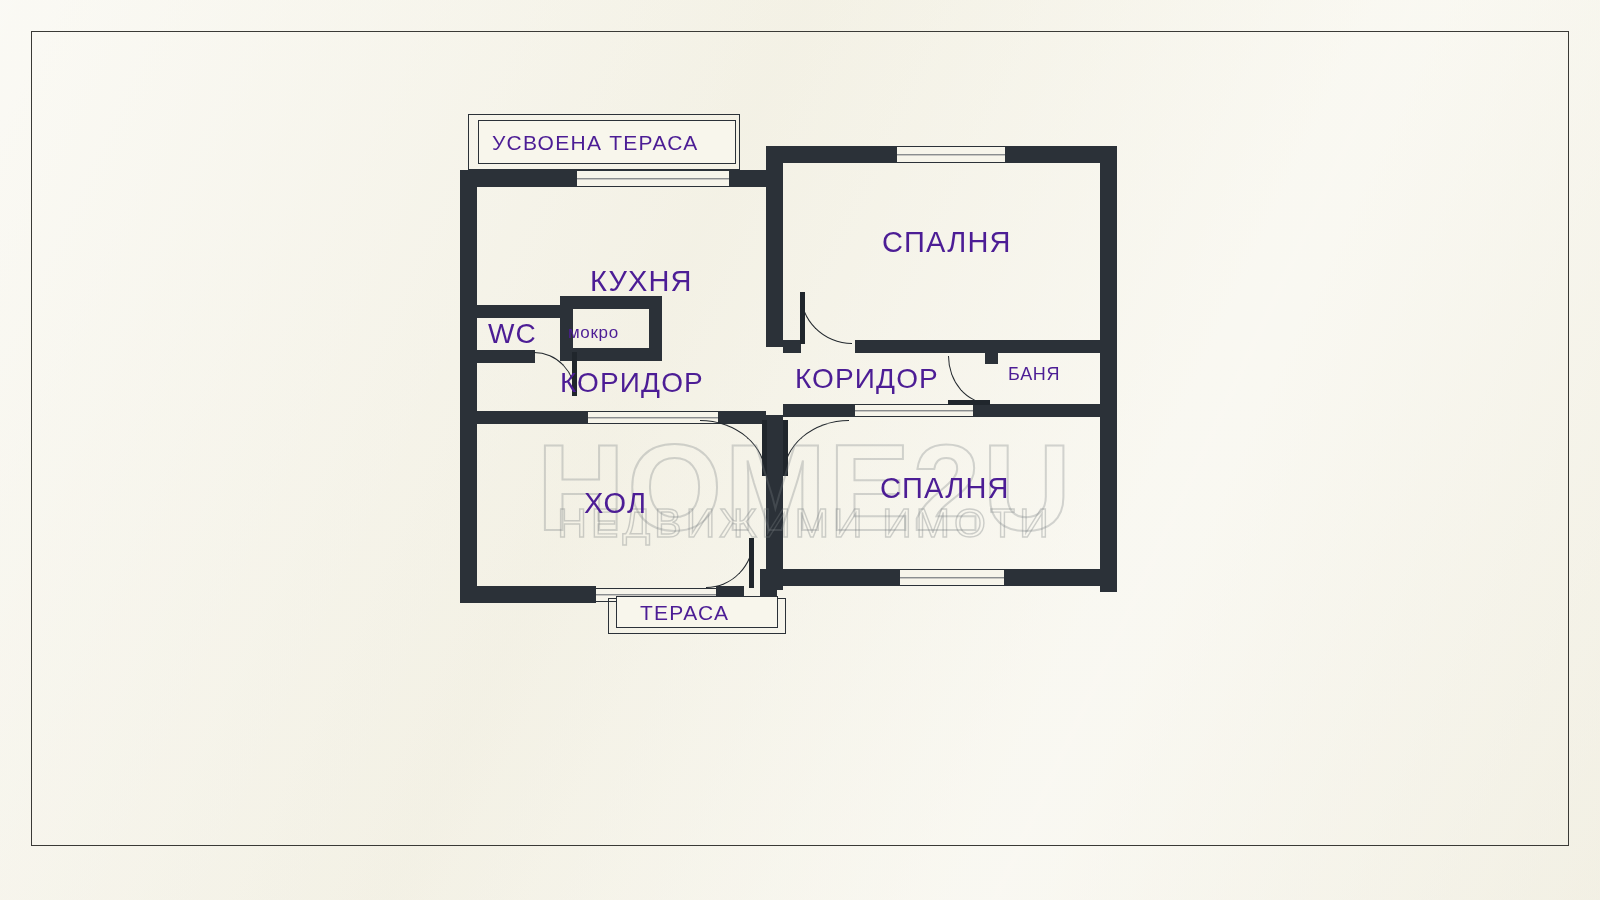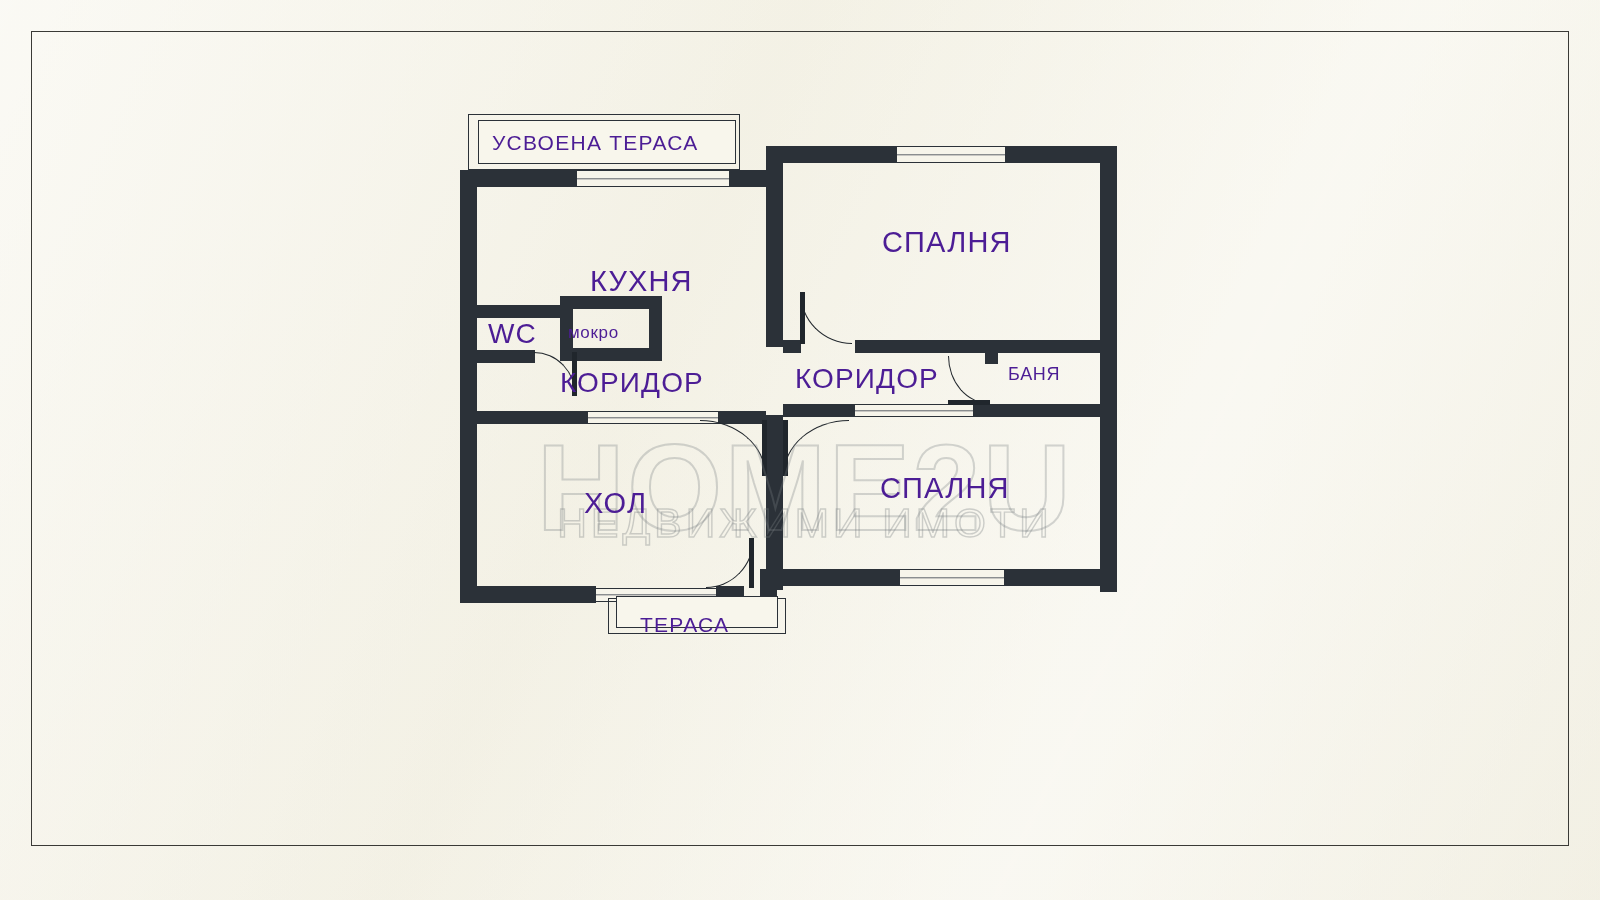--- a/index.html
+++ b/index.html
@@ -240,16 +240,16 @@
     <div class="room-label label-md" style="left:795px; top:363px;">КОРИДОР</div>
 
     <div class="room-label label-sm" style="left:1008px; top:364px;">БАНЯ</div>
 
     <div class="room-label label-lg" style="left:584px; top:487px;">ХОЛ</div>
 
     <div class="room-label label-lg" style="left:880px; top:472px;">СПАЛНЯ</div>
 
     <div class="annot-box outer" style="left:608px; top:598px; width:178px; height:36px;"></div>
     <div class="annot-box" style="left:616px; top:596px; width:162px; height:32px;"></div>
-    <div class="room-label label-box" style="left:640px; top:601px;margin-top:12px;">ТЕРАСА</div>
+    <div class="room-label label-box" style="left:640px; top:601px;">ТЕРАСА</div>
 
   </div>
 </div>
 
 </body></html>

